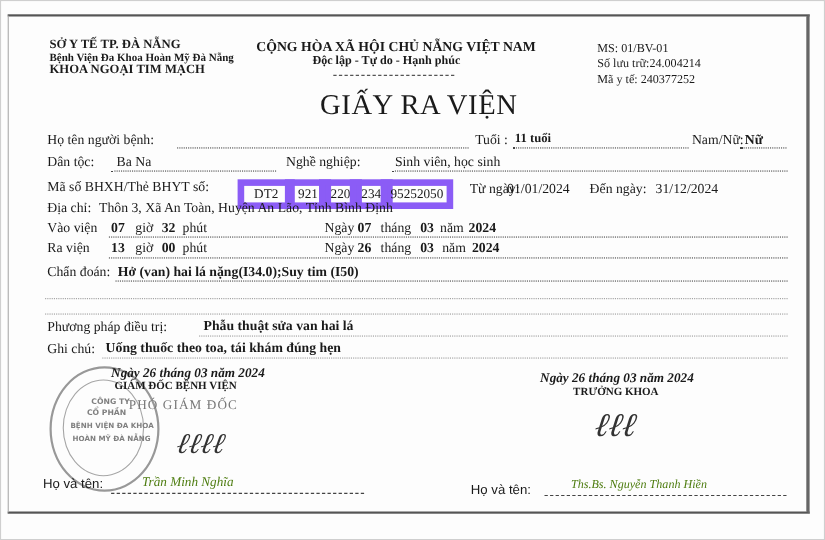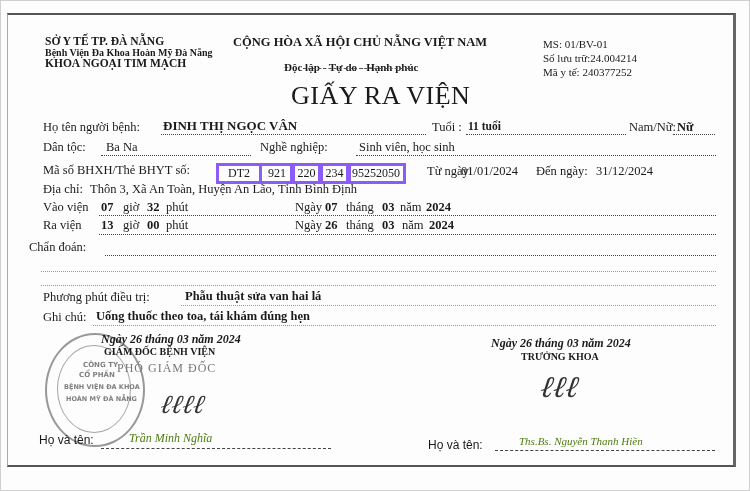--- a/index.html
+++ b/index.html
@@ -14,29 +14,29 @@
     .frame {
       position: absolute; left: 6px; top: 12px; width: 725px; height: 450px;
       border-top: 2px solid #555; border-right: 3px solid #666; border-bottom: 2px solid #555; border-left: 1px solid #aaa;
     }
     .abs { position: absolute; white-space: nowrap; }
     .b { font-weight: bold; }
     .org1 { left: 44px; top: 34px; font-size: 11.5px; font-weight: bold; }
     .org2 { left: 44px; top: 46px; font-size: 10px; font-weight: bold; }
     .org3 { left: 44px; top: 56px; font-size: 11.5px; font-weight: bold; }
     .nat1 { left: 232px; top: 34px; font-size: 12.5px; font-weight: bold; }
-    .nat2 { left: 283px; top: 48px; font-size: 11px; font-weight: bold; margin-top: 12px; }
+    .nat2 { left: 283px; top: 48px; font-size: 11px; font-weight: bold; }
     .natline { left: 302px; top: 67px; width: 110px; border-top: 1px dashed #555; }
     .meta { left: 542px; font-size: 11px; }
     .title { left: 290px; top: 80px; font-size: 26px; font-weight: normal; letter-spacing: 0.5px; }
     .lbl { font-size: 12.5px; }
     .val { font-size: 12.5px; }
     .dots { position: absolute; border-bottom: 1.5px dotted #444; height: 0; }
     .faint { border-bottom: 1px dotted #999; }
-    .bhyt { position: absolute; top: 162px; height: 15px; border: 3px solid #8b5cf6; font-size: 12px; text-align: center; line-height: 15px; }
+    .bhyt { position: absolute; top: 162px; height: 15px; border: 6px solid #8b5cf6; font-size: 12px; text-align: center; line-height: 15px; }
     .sigdate { font-size: 12px; font-weight: bold; font-style: italic; }
     .sigtitle { font-size: 10px; font-weight: bold; }
     .stamp {
       position: absolute; left: 44px; top: 332px; width: 96px; height: 110px; border-radius: 50%;
       border: 2px solid #777; opacity: 0.75;
     }
     .stamp-inner {
       position: absolute; left: 10px; top: 10px; width: 72px; height: 86px; border-radius: 50%; border: 1px solid #888;
     }
     .stamp-text { position: absolute; font-size: 7px; font-family: "DejaVu Sans", sans-serif; color: #555; font-weight: bold; white-space: nowrap; }
@@ -57,21 +57,20 @@
   <div class="abs nat2">Độc lập - Tự do - Hạnh phúc</div>
   <div class="abs natline"></div>
 
   <div class="abs meta" style="top:37px">MS: 01/BV-01</div>
   <div class="abs meta" style="top:51px">Số lưu trữ:24.004214</div>
   <div class="abs meta" style="top:65px">Mã y tế: 240377252</div>
 
   <div class="abs title">GIẤY RA VIỆN</div>
 
   <div class="abs lbl" style="left:42px;top:119px">Họ tên người bệnh:</div>
-  <div class="abs val b" style="left:162px;top:117px;font-size:13px">ĐINH THỊ NGỌC VÂN</div>
   <div class="dots" style="left:160px;top:133px;width:265px"></div>
   <div class="abs lbl" style="left:431px;top:119px">Tuổi :</div>
   <div class="abs val b" style="left:467px;top:119px;font-size:11.5px">11 tuổi</div>
   <div class="dots" style="left:465px;top:133px;width:160px"></div>
   <div class="abs lbl" style="left:628px;top:119px">Nam/Nữ:</div>
   <div class="abs val b" style="left:676px;top:119px">Nữ</div>
   <div class="dots" style="left:672px;top:133px;width:42px"></div>
 
   <div class="abs lbl" style="left:42px;top:139px">Dân tộc:</div>
   <div class="abs val" style="left:105px;top:139px">Ba Na</div>
@@ -113,26 +112,27 @@
   <div class="abs val b" style="left:146px;top:217px">00</div>
   <div class="abs val" style="left:165px;top:217px">phút</div>
   <div class="abs val" style="left:294px;top:217px">Ngày</div>
   <div class="abs val b" style="left:324px;top:217px">26</div>
   <div class="abs val" style="left:345px;top:217px">tháng</div>
   <div class="abs val b" style="left:381px;top:217px">03</div>
   <div class="abs val" style="left:401px;top:217px">năm</div>
   <div class="abs val b" style="left:428px;top:217px">2024</div>
   <div class="dots" style="left:98px;top:233px;width:617px"></div>
 
-  <div class="abs lbl" style="left:28px;top:239px">Chẩn đoán:</div>
+  <div class="abs lbl" style="left:42px;top:239px">Chẩn đoán:</div>
+  <div class="abs val b" style="left:106px;top:239px">Hở (van) hai lá nặng(I34.0);Suy tim (I50)</div>
   <div class="dots" style="left:104px;top:254px;width:611px"></div>
   <div class="dots faint" style="left:40px;top:270px;width:675px"></div>
   <div class="dots faint" style="left:40px;top:284px;width:675px"></div>
 
-  <div class="abs lbl" style="left:42px;top:289px">Phương phút điều trị:</div>
+  <div class="abs lbl" style="left:42px;top:289px">Phương pháp điều trị:</div>
   <div class="abs val b" style="left:184px;top:288px">Phẫu thuật sửa van hai lá</div>
   <div class="dots faint" style="left:180px;top:304px;width:535px"></div>
 
   <div class="abs lbl" style="left:42px;top:309px">Ghi chú:</div>
   <div class="abs val b" style="left:95px;top:308px">Uống thuốc theo toa, tái khám đúng hẹn</div>
   <div class="dots faint" style="left:92px;top:324px;width:623px"></div>
 
   <div class="stamp">
     <div class="stamp-inner"></div>
     <div class="stamp-text" style="left:36px;top:26px">CÔNG TY</div>

